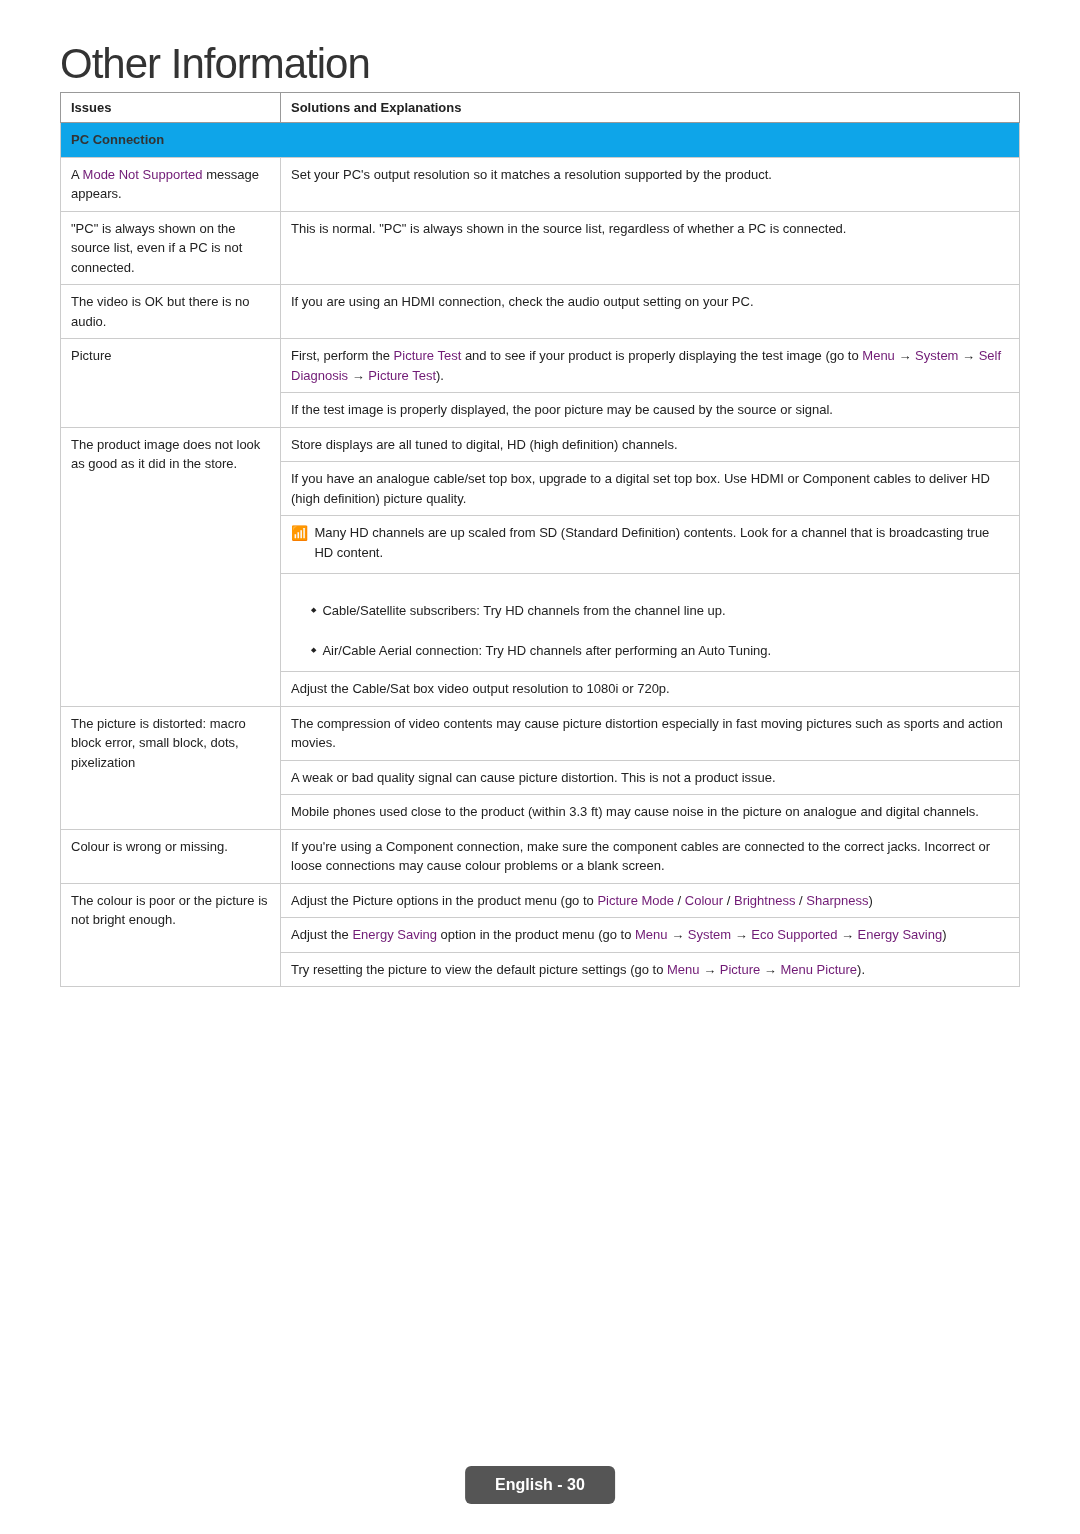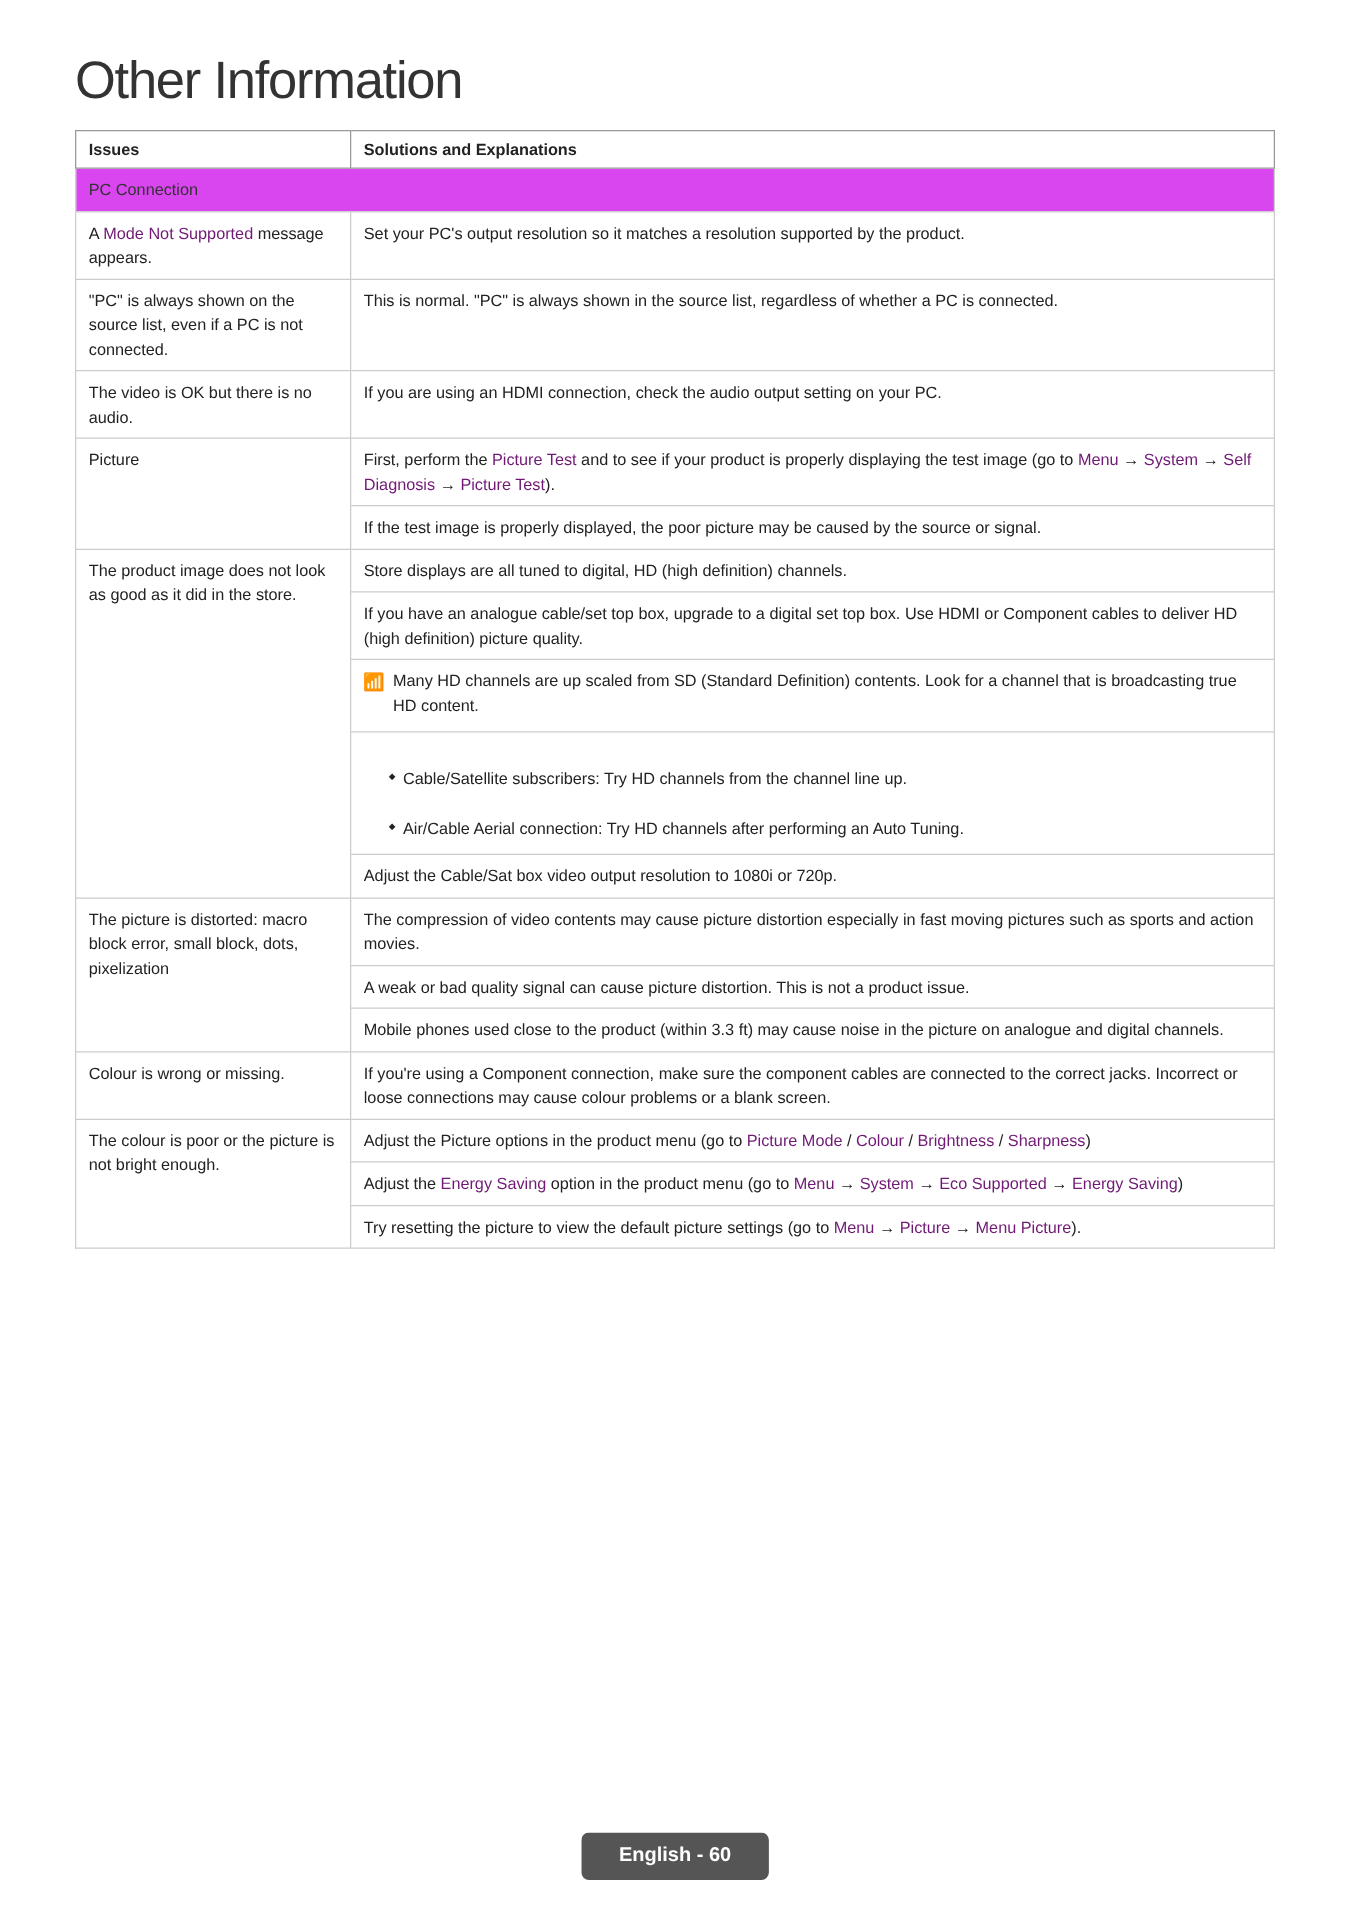--- a/index.html
+++ b/index.html
@@ -9,21 +9,21 @@
       font-size: 13px;
       color: #222;
       width: 1080px;
       min-height: 1534px;
       padding: 40px 60px 80px 60px;
     }
     h1.page-title {
       font-size: 42px;
       font-weight: 300;
       color: #333;
-      margin-bottom: 16px;
+      margin-bottom: 4px;
       letter-spacing: -1px;
     }
     table.main-table {
       width: 100%;
       border-collapse: collapse;
       border: 1px solid #999;
     }
     table.main-table th {
       background: #fff;
       border: 1px solid #999;
@@ -34,22 +34,22 @@
       margin-left: 42px;
     }
     table.main-table td {
       border: 1px solid #ccc;
       padding: 7px 10px;
       vertical-align: top;
       font-size: 13px;
       line-height: 1.5;
     }
     .section-header td {
-      background: #d946ef;
-      font-weight: normal;
+      background: #0ea5e9;
+      font-weight: bold;
       color: #333;
       padding: 5px 10px;
     }
     .issues-col {
       width: 220px;
     }
     a.link {
       color: #701a75;
       text-decoration: none;
     }
@@ -168,13 +168,13 @@
       </tr>
       <tr>
         <td>Adjust the <a class="link" href="#">Energy Saving</a> option in the product menu (go to <a class="link" href="#">Menu</a> → <a class="link" href="#">System</a> → <a class="link" href="#">Eco Supported</a> → <a class="link" href="#">Energy Saving</a>)</td>
       </tr>
       <tr>
         <td>Try resetting the picture to view the default picture settings (go to <a class="link" href="#">Menu</a> → <a class="link" href="#">Picture</a> → <a class="link" href="#">Menu </a><a class="link" href="#">Picture</a>).</td>
       </tr>
     </tbody>
 </table>
 
-<div class="footer">English - 60</div>
+<div class="footer">English - 30</div>
 
 </body></html>

